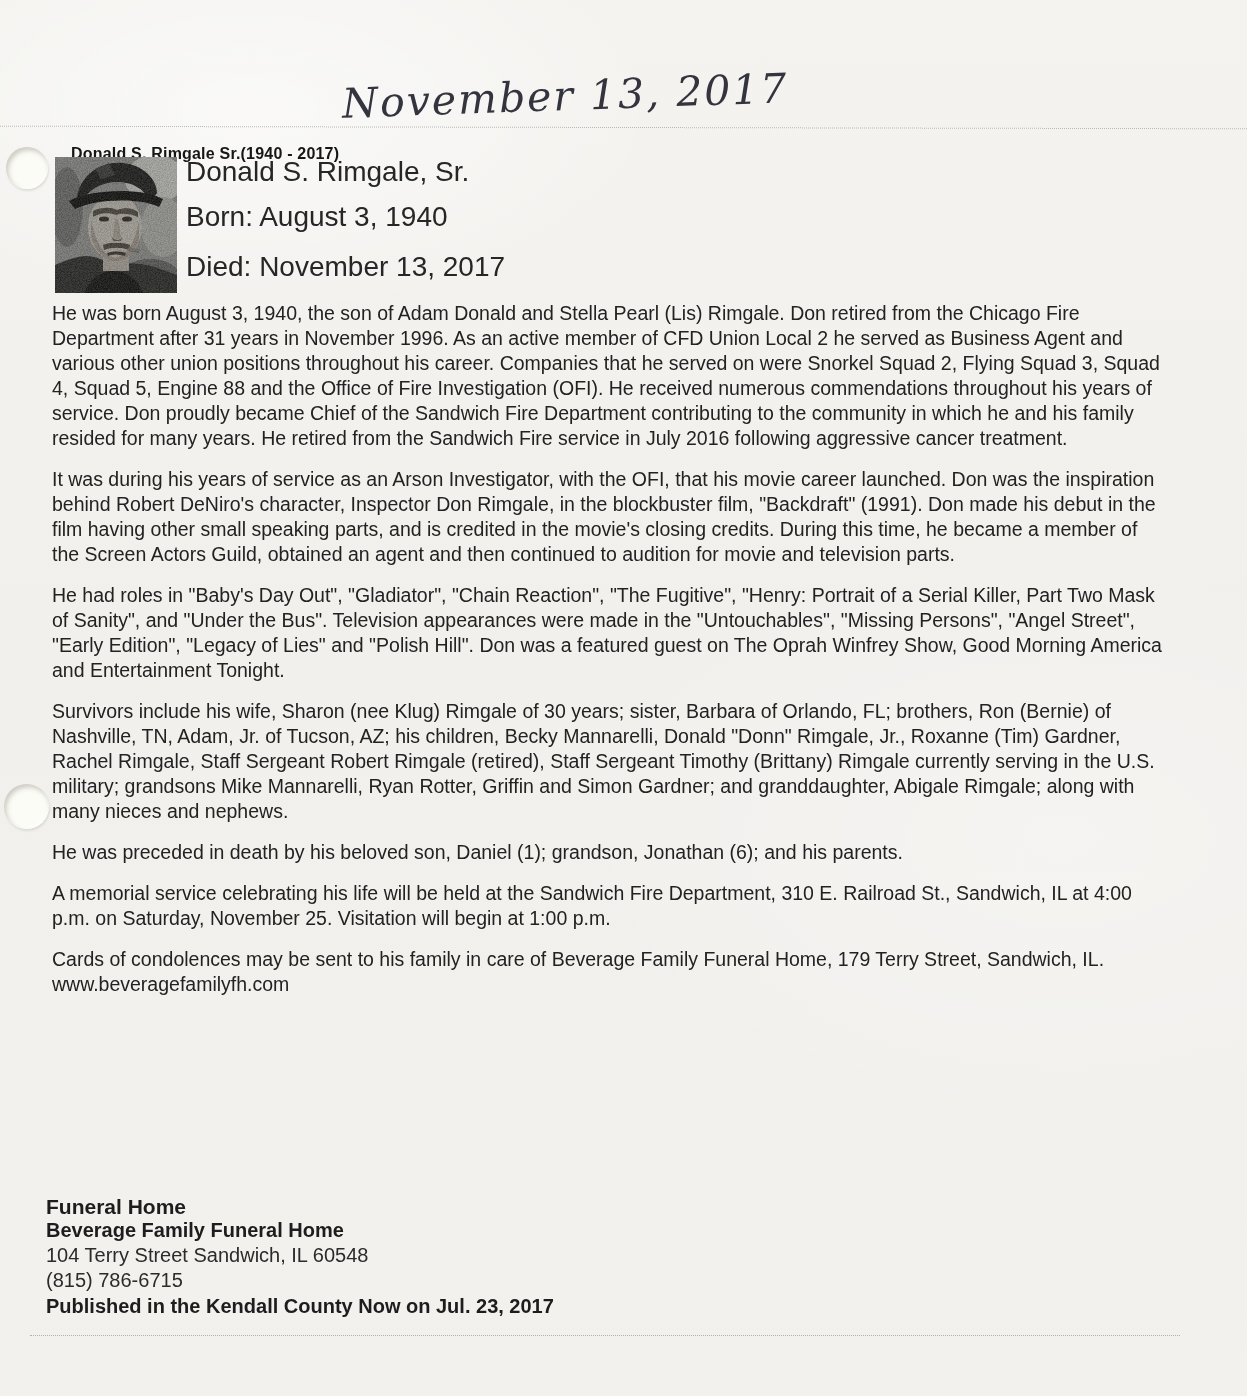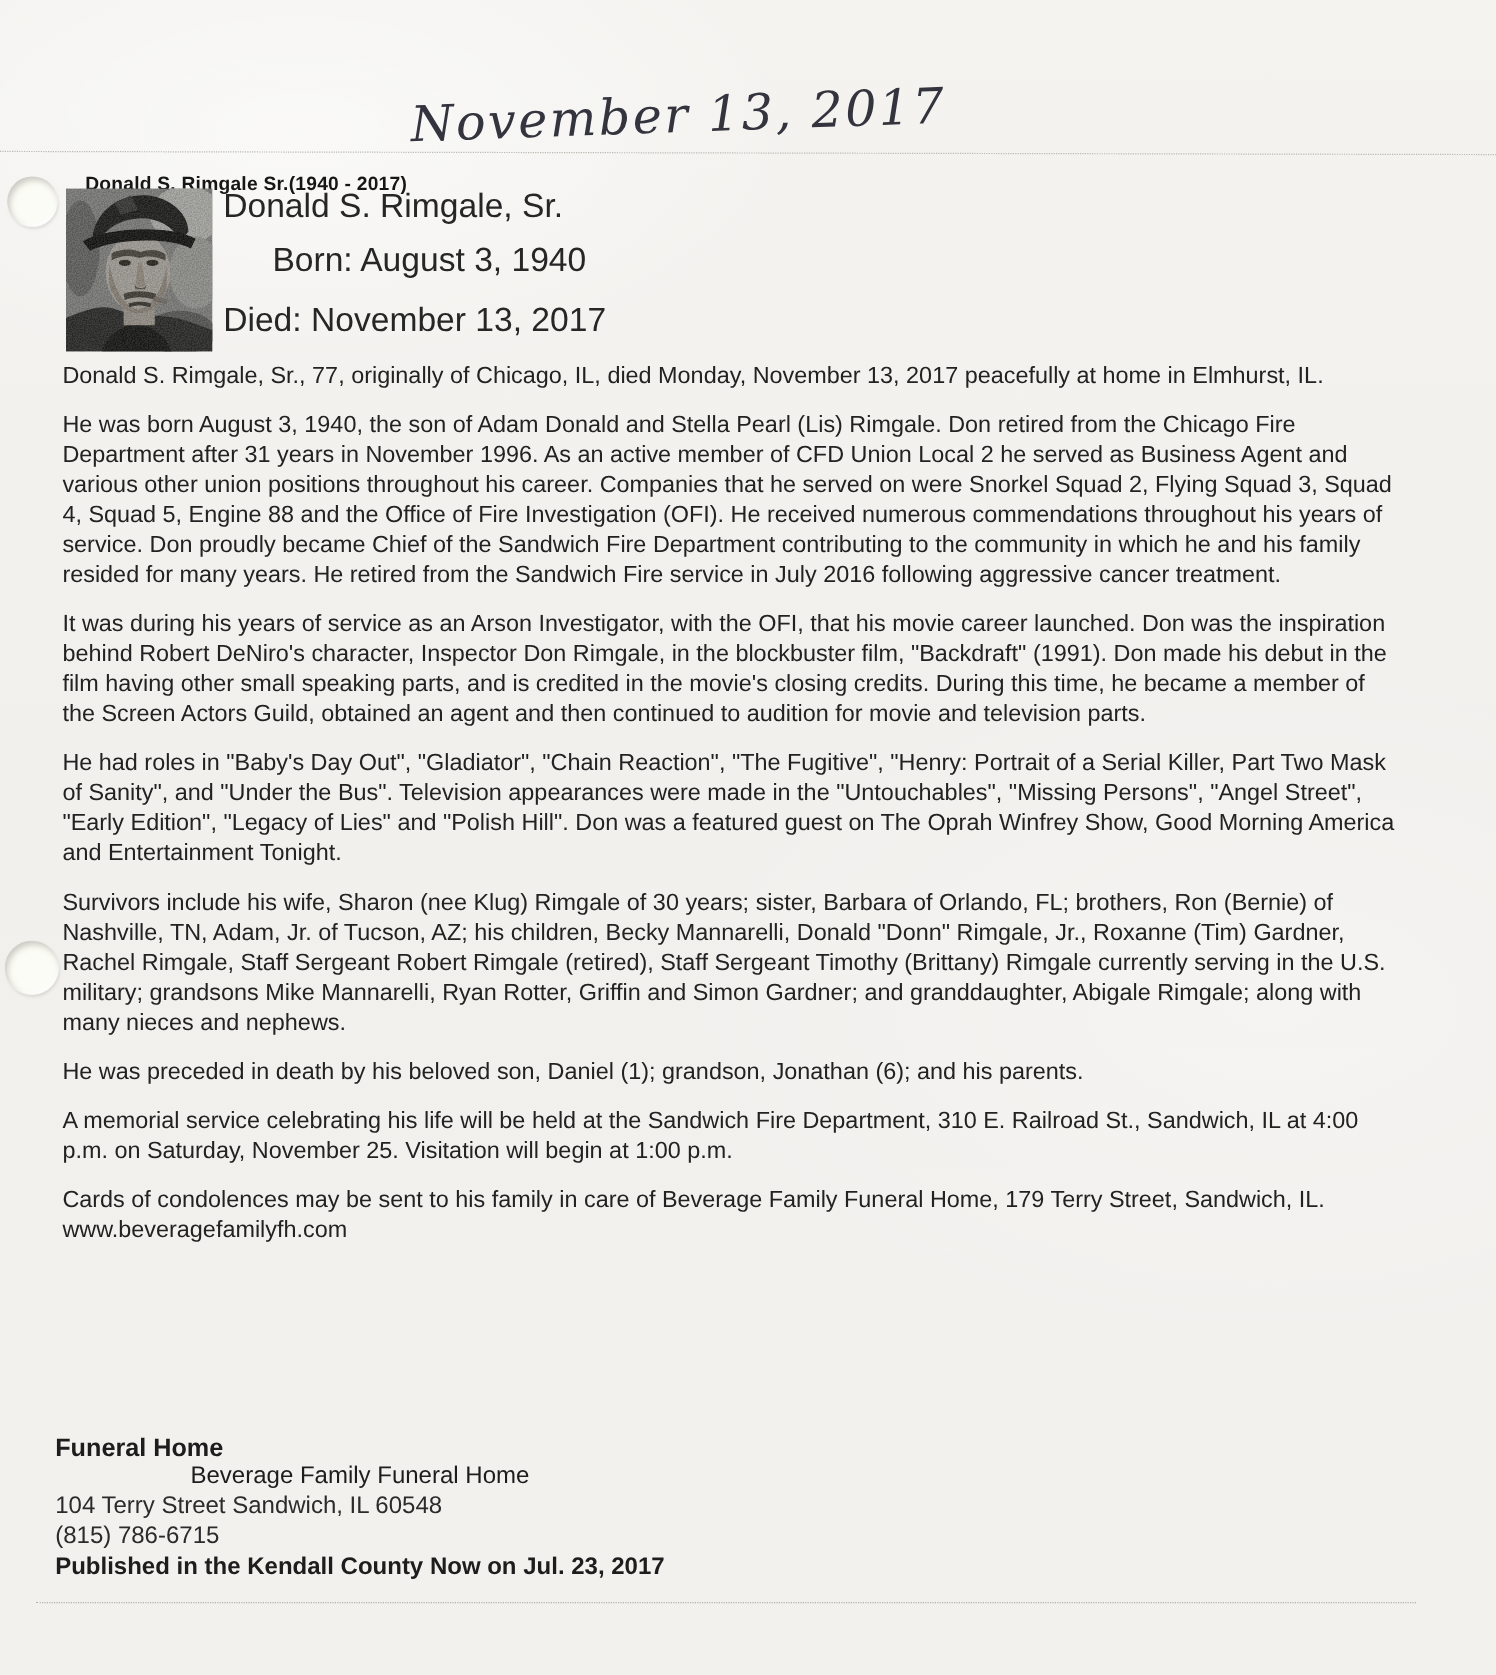--- a/index.html
+++ b/index.html
@@ -56,35 +56,35 @@
     position:absolute;left:55px;top:157px;width:122px;height:136px;
     display:block;
   }
 
   .vitals{
     position:absolute;left:186px;top:161px;
     font-size:28px;color:#262626;
   }
   .vitals .v-line{line-height:21px;}
   .v-name{margin-bottom:24px;}
-  .v-born{margin-bottom:29px;margin-left:41px;}
+  .v-born{margin-bottom:29px;}
 
   .body-text{
     position:absolute;left:52px;top:301px;width:1116px;
     font-size:19.5px;line-height:25px;color:#222222;
     text-align:left;
   }
   .body-text p{margin:0 0 16px 0;}
 
   .footer{
     position:absolute;left:46px;top:1196px;
     font-size:20px;color:#1d1d1d;
   }
   .f-heading{font-weight:bold;font-size:21px;line-height:22px;}
-  .f-name{font-weight:normal;line-height:25px;text-align:center;}
+  .f-name{font-weight:bold;line-height:25px;}
   .f-addr,.f-phone{line-height:25px;color:#2b2b2b;}
   .f-published{font-weight:bold;line-height:26px;}
 </style>
 </head>
 <body>
 
 <div class="page">
 
   <div class="handwritten">November 13, 2017</div>
 
@@ -138,21 +138,20 @@
     <rect x="0" y="0" width="122" height="136" filter="url(#grain)" opacity="0.28" fill="#888884"></rect>
   </svg>
 
   <div class="vitals">
     <div class="v-line v-name">Donald S. Rimgale, Sr.</div>
     <div class="v-line v-born">Born: August 3, 1940</div>
     <div class="v-line v-died">Died: November 13, 2017</div>
   </div>
 
   <div class="body-text">
-    <p>Donald S. Rimgale, Sr., 77, originally of Chicago, IL, died Monday, November 13, 2017 peacefully at home in Elmhurst, IL.</p>
     <p>He was born August 3, 1940, the son of Adam Donald and Stella Pearl (Lis) Rimgale. Don retired from the Chicago Fire Department after 31 years in November 1996. As an active member of CFD Union Local 2 he served as Business Agent and various other union positions throughout his career. Companies that he served on were Snorkel Squad 2, Flying Squad 3, Squad 4, Squad 5, Engine 88 and the Office of Fire Investigation (OFI). He received numerous commendations throughout his years of service. Don proudly became Chief of the Sandwich Fire Department contributing to the community in which he and his family resided for many years. He retired from the Sandwich Fire service in July 2016 following aggressive cancer treatment.</p>
     <p>It was during his years of service as an Arson Investigator, with the OFI, that his movie career launched. Don was the inspiration behind Robert DeNiro's character, Inspector Don Rimgale, in the blockbuster film, "Backdraft" (1991). Don made his debut in the film having other small speaking parts, and is credited in the movie's closing credits. During this time, he became a member of the Screen Actors Guild, obtained an agent and then continued to audition for movie and television parts.</p>
     <p>He had roles in "Baby's Day Out", "Gladiator", "Chain Reaction", "The Fugitive", "Henry: Portrait of a Serial Killer, Part Two Mask of Sanity", and "Under the Bus". Television appearances were made in the "Untouchables", "Missing Persons", "Angel Street", "Early Edition", "Legacy of Lies" and "Polish Hill". Don was a featured guest on The Oprah Winfrey Show, Good Morning America and Entertainment Tonight.</p>
     <p>Survivors include his wife, Sharon (nee Klug) Rimgale of 30 years; sister, Barbara of Orlando, FL; brothers, Ron (Bernie) of Nashville, TN, Adam, Jr. of Tucson, AZ; his children, Becky Mannarelli, Donald "Donn" Rimgale, Jr., Roxanne (Tim) Gardner, Rachel Rimgale, Staff Sergeant Robert Rimgale (retired), Staff Sergeant Timothy (Brittany) Rimgale currently serving in the U.S. military; grandsons Mike Mannarelli, Ryan Rotter, Griffin and Simon Gardner; and granddaughter, Abigale Rimgale; along with many nieces and nephews.</p>
     <p>He was preceded in death by his beloved son, Daniel (1); grandson, Jonathan (6); and his parents.</p>
     <p>A memorial service celebrating his life will be held at the Sandwich Fire Department, 310 E. Railroad St., Sandwich, IL at 4:00 p.m. on Saturday, November 25. Visitation will begin at 1:00 p.m.</p>
     <p>Cards of condolences may be sent to his family in care of Beverage Family Funeral Home, 179 Terry Street, Sandwich, IL. www.beveragefamilyfh.com</p>
   </div>
 
   <div class="footer">

